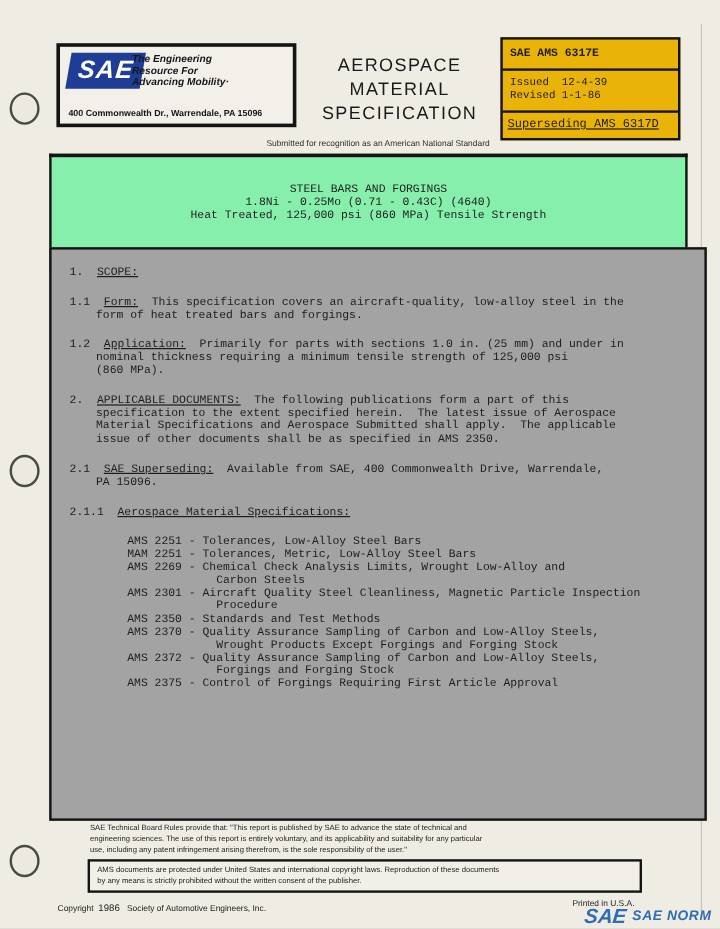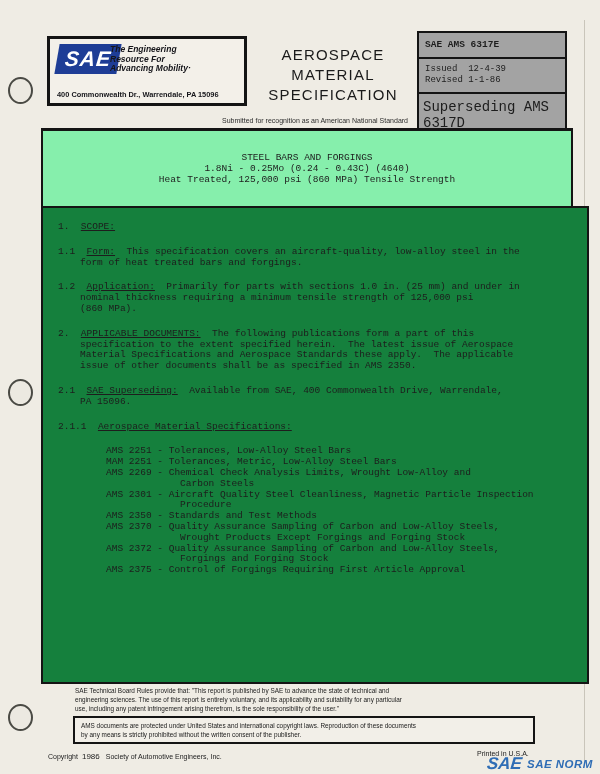--- a/index.html
+++ b/index.html
@@ -25,35 +25,35 @@
                    letter-spacing:1px; font-family:"Liberation Sans",sans-serif; transform:skewX(4deg); }
   .tagline { position:absolute; left:60px; top:6px; font-style:italic; font-weight:bold;
              font-size:8.5px; line-height:9.5px; color:#15151a; }
   .addr { position:absolute; left:7px; bottom:4px; font-weight:bold; font-size:7.4px; color:#15151a; }
 
   
   .doc-type { left:252px; top:45px; width:162px; text-align:center;
               font-size:15px; line-height:20px; letter-spacing:1.2px; color:#1a1a1a; }
 
   
-  .spec-box { left:417px; top:31px; width:146px; border:2px solid #141414; background:#a3a3a3; }
+  .spec-box { left:417px; top:31px; width:146px; border:2px solid #141414; background:#eab308; }
   .spec-id { font-weight:bold; font-size:9.5px; padding:6px 6px 7px 6px; border-bottom:2px solid #141414; }
   .spec-dates { font-size:9px; line-height:11px; padding:5px 6px 6px 6px; border-bottom:2px solid #141414; }
-  .spec-super { font-size:14px; padding:5px 0 5px 4px; }
+  .spec-super { font-size:10px; padding:5px 0 5px 4px;text-decoration:underline; }
 
   .submitted { left:170px; top:117px; width:290px; text-align:center; font-size:7px; color:#2c2c2c; }
 
   
   .title-box { left:41px; top:128px; width:528px; height:75px;
                border-style:solid; border-color:#141414; border-width:3px 2px 0 2px;
                background:#86efac; text-align:center; padding-top:21px; box-sizing:content-box; }
   .title-box .tl { font-size:9.5px; line-height:11px; }
 
   .body-box { left:41px; top:206px; width:524px; height:460px; border:2px solid #141414;
-              background:#15803d; padding:14px 5px 0 15px; }
+              background:#a3a3a3; padding:14px 5px 0 15px; }
   .para { margin:0 0 14px 0; font-size:9.5px; line-height:10.8px; }
   .para .line { white-space:pre; }
   .para .num { display:inline-block; min-width:22px; white-space:pre; }
   .para .u { text-decoration:underline; }
   .para .cont { margin-left:22px; }
 
   .doc-list { margin:14px 0 0 48px; font-size:9.5px; line-height:10.8px; }
   .doc-list .line { white-space:pre; }
   .doc-list .doc-cont { margin-left:13ch; }
 
@@ -112,21 +112,21 @@
       <div class="pre">Issued  12-4-39</div>
       <div class="pre">Revised 1-1-86</div>
     </div>
     <div class="spec-super">Superseding AMS 6317D</div>
   </div>
 
   <div class="abs submitted sans">Submitted for recognition as an American National Standard</div>
 
   <div class="abs title-box">
     <div class="tl">STEEL BARS AND FORGINGS</div>
-    <div class="tl">1.8Ni - 0.25Mo (0.24 - 0.43C) (4640)</div>
+    <div class="tl">1.8Ni - 0.25Mo (0.71 - 0.43C) (4640)</div>
     <div class="tl">Heat Treated, 125,000 psi (860 MPa) Tensile Strength</div>
   </div>
 
   <div class="abs body-box">
 
     <div class="para">
       <div class="line"><span class="num">1.  </span><span class="u">SCOPE:</span><span></span></div>
     </div>
 
     <div class="para">
@@ -136,21 +136,21 @@
 
     <div class="para">
       <div class="line"><span class="num">1.2  </span><span class="u">Application:</span><span>  Primarily for parts with sections 1.0 in. (25 mm) and under in</span></div>
       <div class="line cont">nominal thickness requiring a minimum tensile strength of 125,000 psi</div>
       <div class="line cont">(860 MPa).</div>
     </div>
 
     <div class="para">
       <div class="line"><span class="num">2.  </span><span class="u">APPLICABLE DOCUMENTS:</span><span>  The following publications form a part of this</span></div>
       <div class="line cont">specification to the extent specified herein.  The latest issue of Aerospace</div>
-      <div class="line cont">Material Specifications and Aerospace Standards these apply.  The applicable</div>
+      <div class="line cont">Material Specifications and Aerospace Submitted shall apply.  The applicable</div>
       <div class="line cont">issue of other documents shall be as specified in AMS 2350.</div>
     </div>
 
     <div class="para">
       <div class="line"><span class="num">2.1  </span><span class="u">SAE Superseding:</span><span>  Available from SAE, 400 Commonwealth Drive, Warrendale,</span></div>
       <div class="line cont">PA 15096.</div>
     </div>
 
     <div class="para">
       <div class="line"><span class="num">2.1.1  </span><span class="u">Aerospace Material Specifications:</span><span></span></div>

